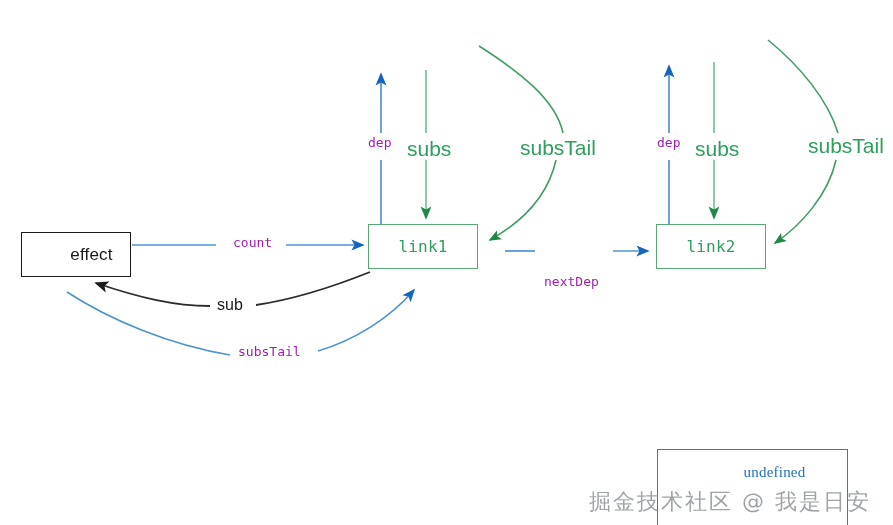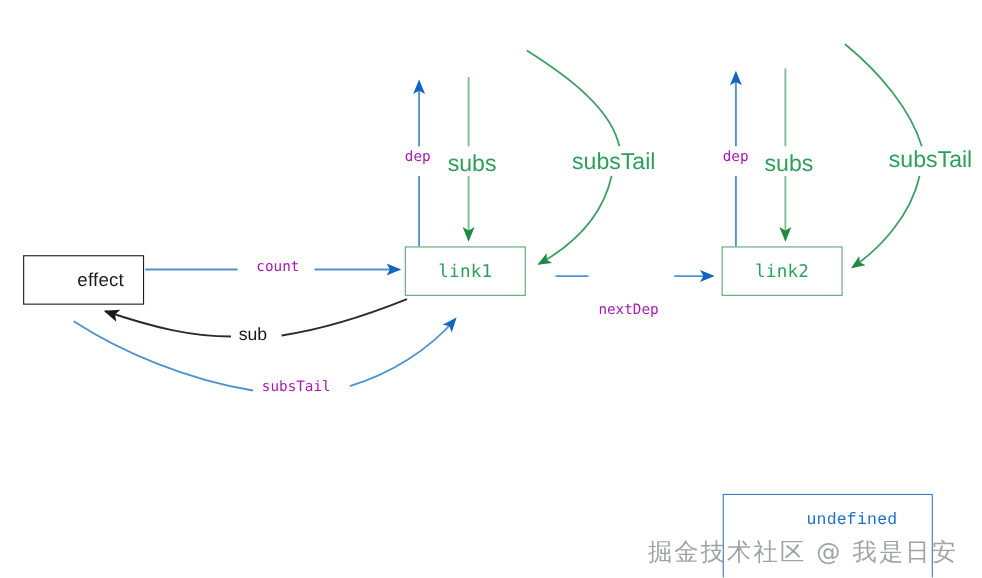--- a/index.html
+++ b/index.html
@@ -57,21 +57,21 @@
   .box-green .node-label {
     color: #2e9e5b;
     font-family: "DejaVu Sans Mono", monospace;
     font-size: 16px;
   }
   .box-blue {
     border: 1.4px solid #3b78c3;
   }
   .box-blue .node-label {
     color: #1f6fc4;
-    font-family: Liberation Mono, monospace;
+    font-family: Liberation Serif, serif;
     font-size: 15px;
     margin-left: 44px;
   }
   .edge-label {
     position: absolute;
     white-space: nowrap;
     background: #ffffff;
     padding: 0 3px;
     line-height: 1.1;
   }

